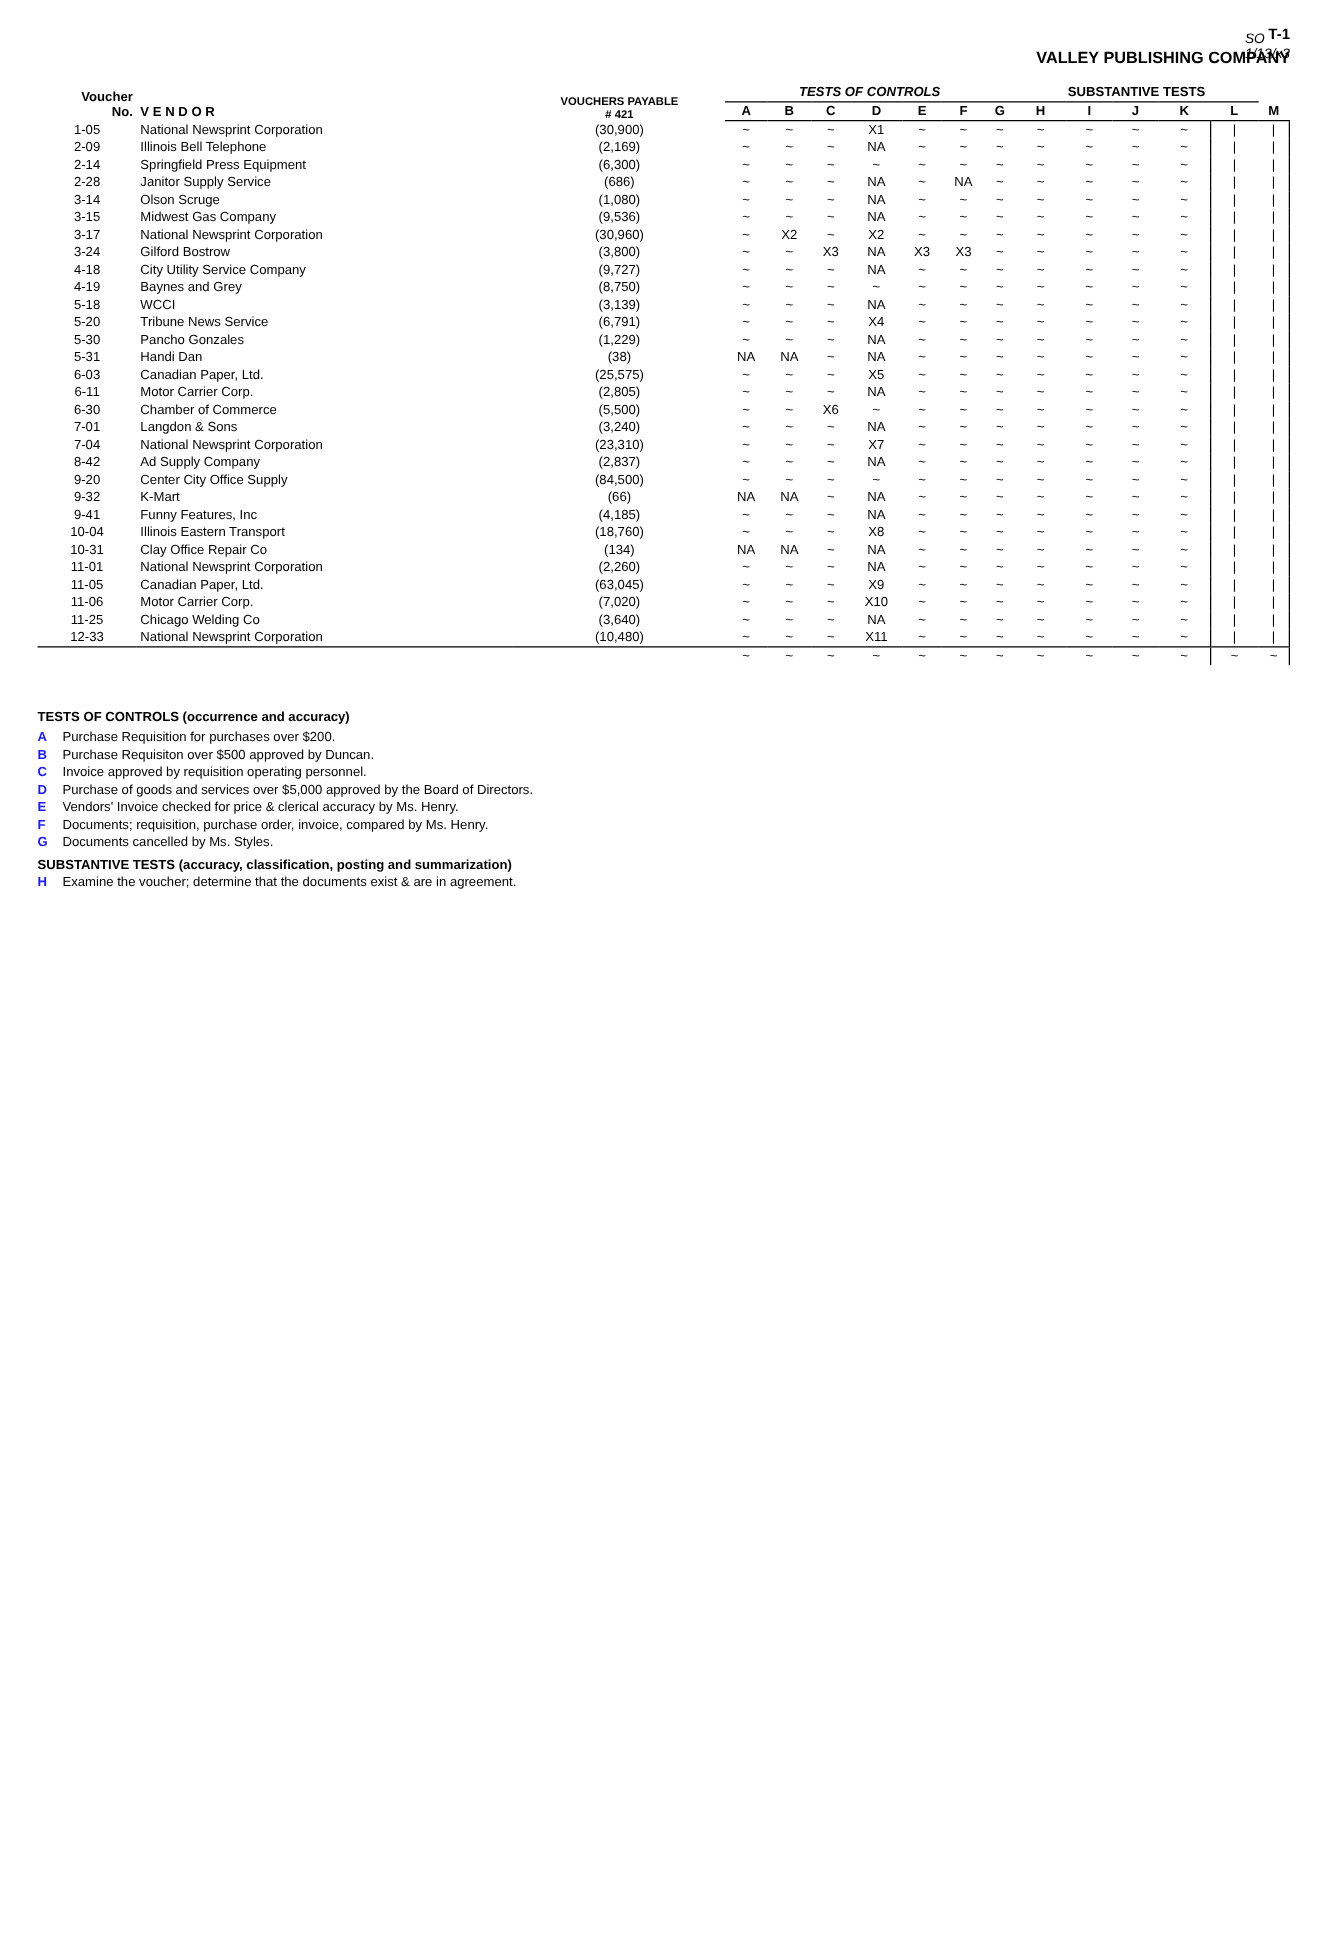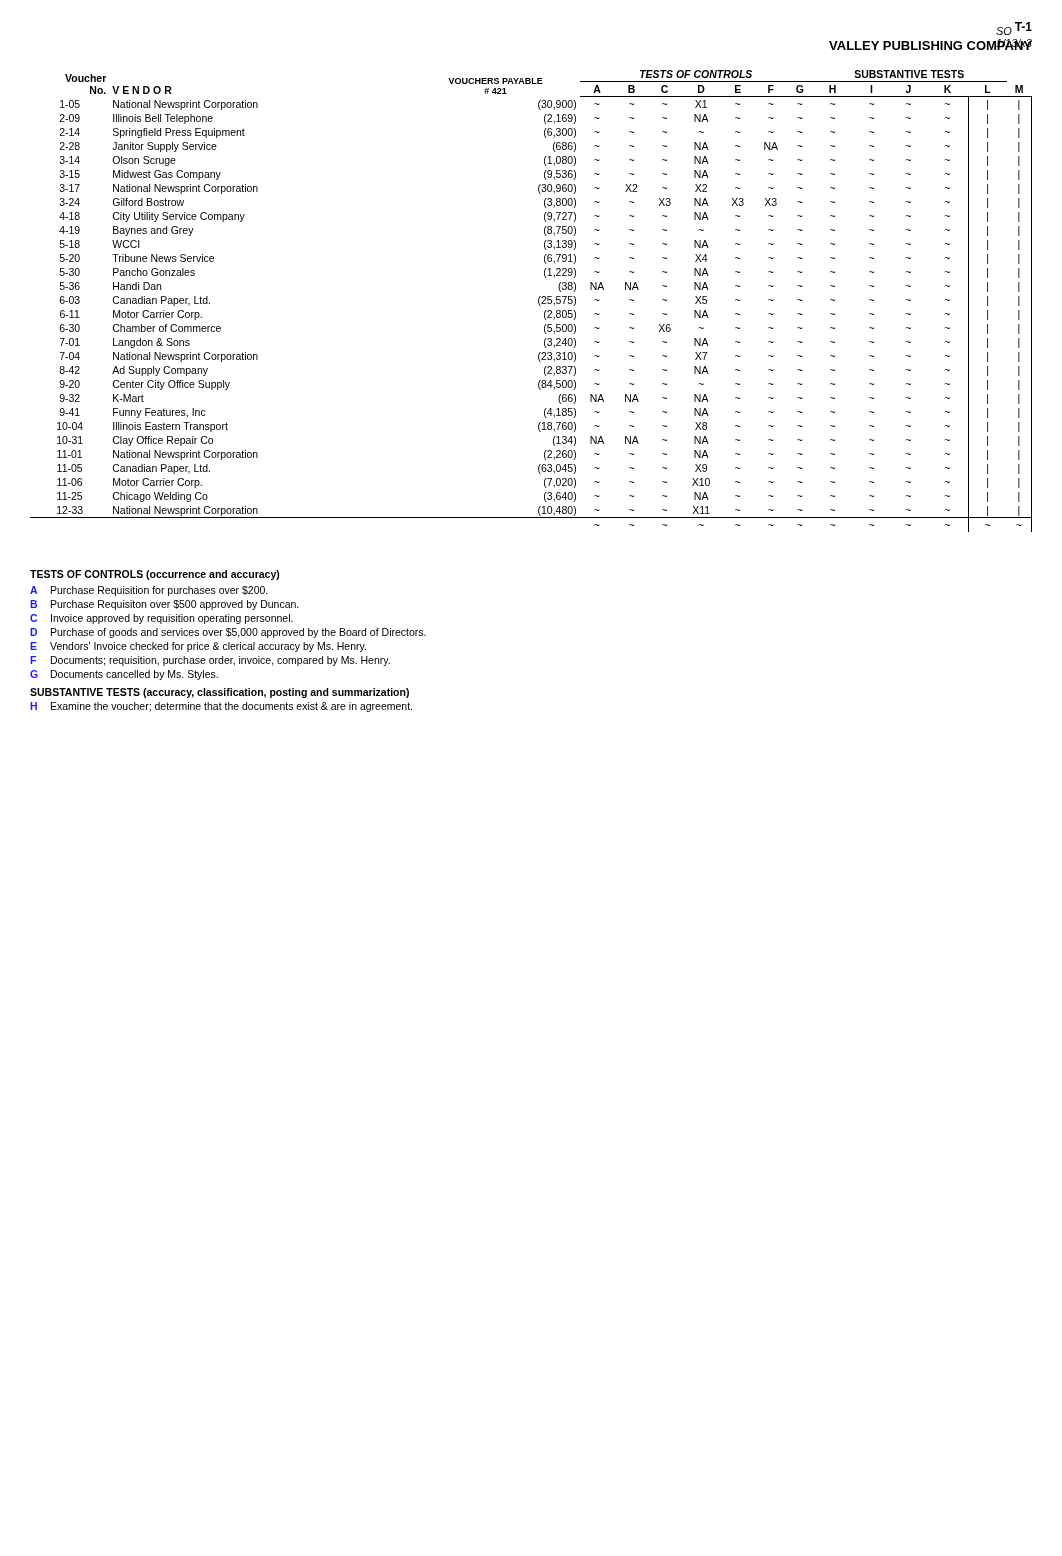--- a/index.html
+++ b/index.html
@@ -43,21 +43,20 @@
     th, td {
       padding: 1px 3px;
       text-align: center;
       white-space: nowrap;
     }
     td.vendor-col {
       text-align: left;
       min-width: 180px;
     }
     td.amount-col {
-      text-align: right;
       min-width: 70px;
     }
     .col-header-row th {
       border-bottom: 1px solid #000;
       font-weight: bold;
     }
     .group-header {
       text-align: center;
       font-weight: bold;
     }
@@ -358,21 +357,21 @@
         <td>~</td>
         <td>~</td>
         <td>~</td>
         <td>~</td>
         <td>~</td>
         <td>~</td>
         <td style="border-left: 1px solid rgb(0, 0, 0);">|</td>
         <td style="border-right: 1px solid rgb(0, 0, 0);">|</td>
       </tr>
       <tr>
-        <td>5-36</td>
+        <td>5-31</td>
         <td class="vendor-col">Handi Dan</td>
         <td class="amount-col">(38)</td>
         <td>NA</td>
         <td>NA</td>
         <td>~</td>
         <td>NA</td>
         <td>~</td>
         <td>~</td>
         <td>~</td>
         <td>~</td>

